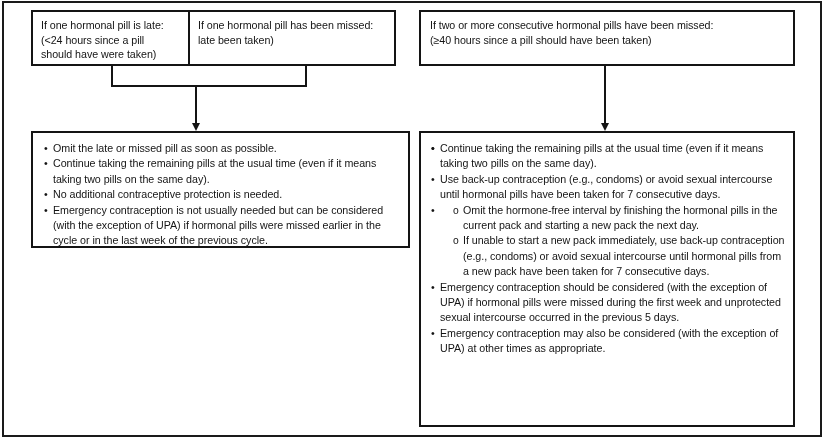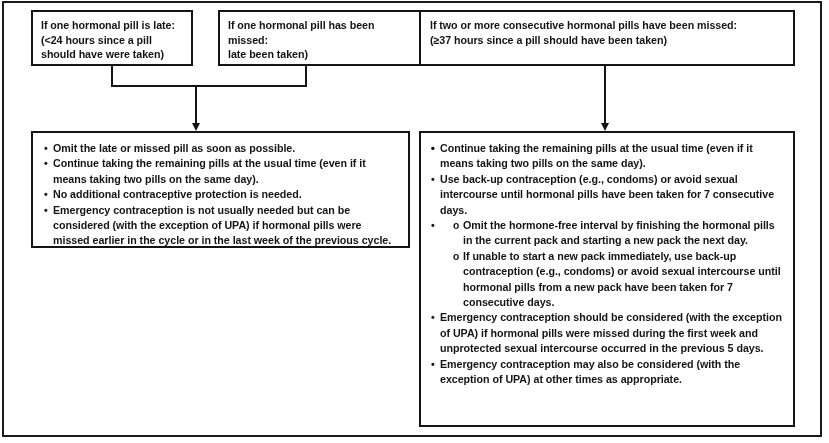--- a/index.html
+++ b/index.html
@@ -26,38 +26,37 @@
     width: 820px;
     height: 436px;
     border: 2px solid #1a1a1a;
     box-sizing: border-box;
   }
   .node {
     position: absolute;
     border: 2px solid #141414;
     background: #ffffff;
     box-sizing: border-box;
-    font-weight: bold;
   }
   .node-text {
     font-size: 10.7px;
     line-height: 14.7px;
     color: #141414;
     letter-spacing: -0.05px;
   }
   
   #box-late {
     left: 31px;
     top: 10px;
     width: 162px;
     height: 56px;
     padding: 6px 7px 4px 8px;
   }
   #box-one-missed {
-    left: 218px;
+    left: 188px;
     top: 10px;
     width: 208px;
     height: 56px;
     padding: 6px 7px 4px 8px;
   }
   #box-two-missed {
     left: 419px;
     top: 10px;
     width: 376px;
     height: 56px;
@@ -163,21 +162,21 @@
     <div class="node-text">should have were taken)</div>
   </div>
 
   <div class="node" id="box-one-missed">
     <div class="node-text">If one hormonal pill has been missed:</div>
     <div class="node-text">late been taken)</div>
   </div>
 
   <div class="node" id="box-two-missed">
     <div class="node-text">If two or more consecutive hormonal pills have been missed:</div>
-    <div class="node-text">(≥37 hours since a pill should have been taken)</div>
+    <div class="node-text">(≥40 hours since a pill should have been taken)</div>
   </div>
 
   <div class="conn v-line" id="stub-late"></div>
   <div class="conn v-line" id="stub-onemissed"></div>
   <div class="conn h-line" id="join-bar"></div>
   <div class="conn v-line" id="merge-down"></div>
   <div class="arrowhead" id="arrow-left"></div>
 
   <div class="conn v-line" id="right-down"></div>
   <div class="arrowhead" id="arrow-right"></div>

